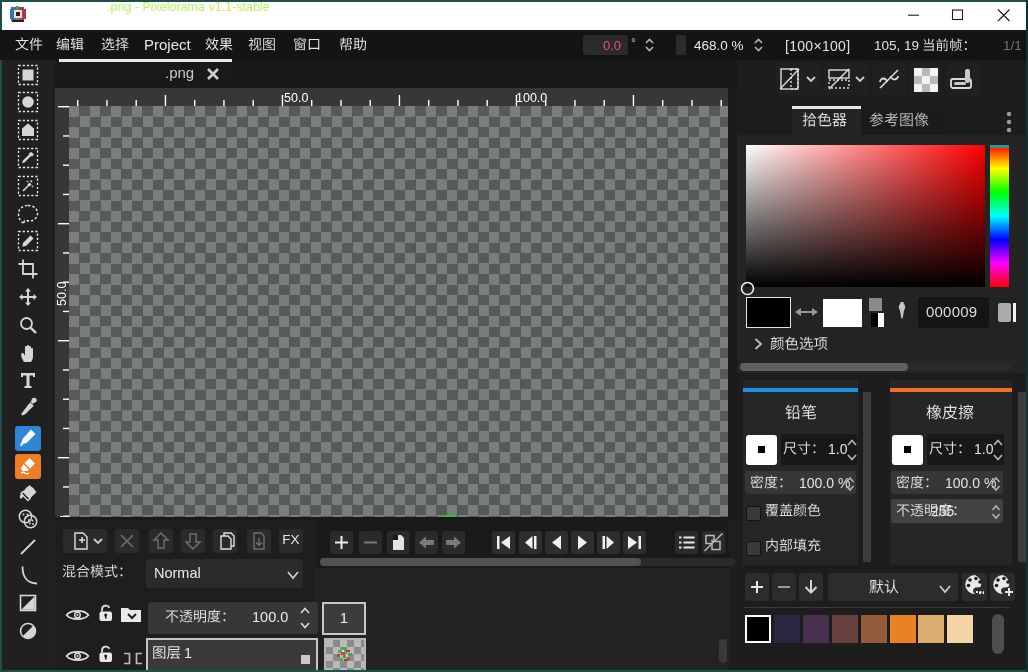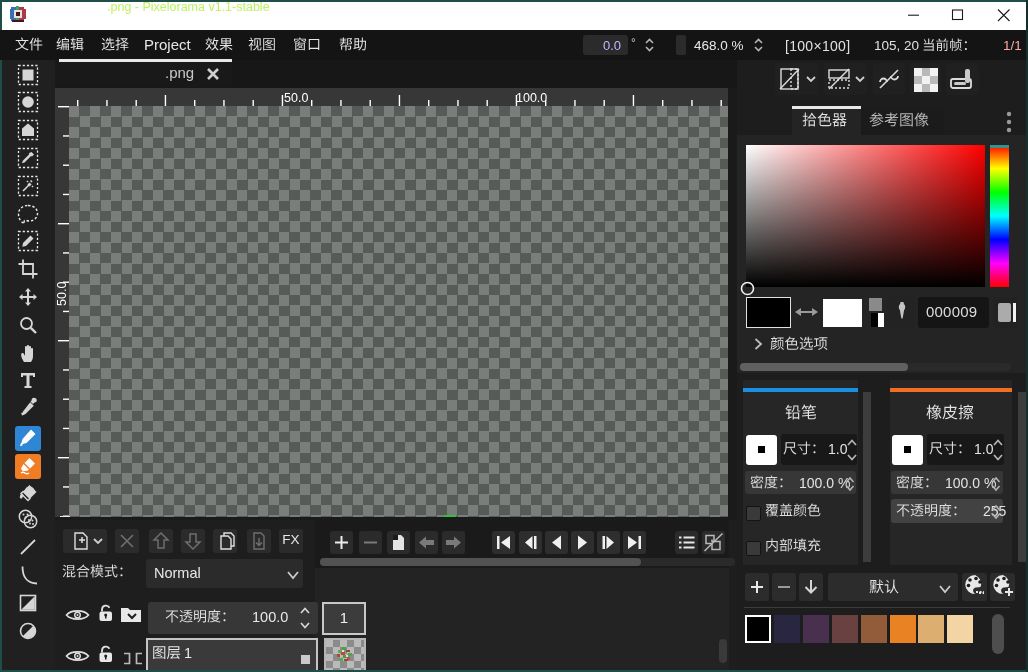--- a/index.html
+++ b/index.html
@@ -127,47 +127,47 @@
         <use href="#u53E3" transform="translate(14.0,12.3) scale(0.0140,-0.0140)"></use>
       </svg>
     </div>
 <div style="left:339px;top:37px;">
       <svg width="28" height="15" viewBox="0 0 28 15" fill="#e6e6e6" style="display:block">
         <use href="#u5E2E" transform="translate(0.0,12.3) scale(0.0140,-0.0140)"></use>
         <use href="#u52A9" transform="translate(14.0,12.3) scale(0.0140,-0.0140)"></use>
       </svg>
     </div>
 <div style="left:583px;top:35px;width:45px;height:20px;background:#2b2b2b;border-radius:3px"></div>
-<div style="left:603px;top:38px;font:13px 'Liberation Sans',sans-serif;color:#c4b5fd;">0.0</div>
+<div style="left:603px;top:38px;font:13px 'Liberation Sans',sans-serif;color:#ec4899;">0.0</div>
 <div style="left:631px;top:36px;font:12px 'Liberation Sans',sans-serif;color:#cccccc;">°</div>
 <div style="left:644px;top:37px;">
       <svg width="11" height="16" viewBox="0 0 11 16" fill="none" stroke="#b5b5b5" stroke-width="1.6">
         <path d="M2 6 L5.5 2.5 L9 6"></path>
         <path d="M2 10 L5.5 13.5 L9 10"></path>
       </svg>
     </div>
 <div style="left:676px;top:35px;width:10px;height:20px;background:#2b2b2b;border-radius:2px"></div>
 <div style="left:694px;top:38px;font:13.5px 'Liberation Sans',sans-serif;color:#e8e8e8;">468.0&nbsp;%</div>
 <div style="left:753px;top:37px;">
       <svg width="11" height="16" viewBox="0 0 11 16" fill="none" stroke="#b5b5b5" stroke-width="1.6">
         <path d="M2 6 L5.5 2.5 L9 6"></path>
         <path d="M2 10 L5.5 13.5 L9 10"></path>
       </svg>
     </div>
 <div style="left:785px;top:37.5px;font:14px 'Liberation Sans',sans-serif;color:#e0e0e0;letter-spacing:0.3px;">[100×100]</div>
-<div style="left:874px;top:38px;font:13.5px 'Liberation Sans',sans-serif;color:#e0e0e0;">105, 20</div>
+<div style="left:874px;top:38px;font:13.5px 'Liberation Sans',sans-serif;color:#e0e0e0;">105, 19</div>
 <div style="left:922px;top:38px;">
       <svg width="54" height="15" viewBox="0 0 54 15" fill="#e0e0e0" style="display:block">
         <use href="#u5F53" transform="translate(0.0,11.9) scale(0.0135,-0.0135)"></use>
         <use href="#u524D" transform="translate(13.5,11.9) scale(0.0135,-0.0135)"></use>
         <use href="#u5E27" transform="translate(27.0,11.9) scale(0.0135,-0.0135)"></use>
         <use href="#uFF1A" transform="translate(40.5,11.9) scale(0.0135,-0.0135)"></use>
       </svg>
     </div>
-<div style="left:1003px;top:38px;font:13.5px 'Liberation Sans',sans-serif;color:#fca5a5;">1/1</div>
+<div style="left:1003px;top:38px;font:13.5px 'Liberation Sans',sans-serif;color:#737373;">1/1</div>
 <div style="left:2px;top:60px;width:53px;height:612px;background:#202020"></div>
 <div style="left:17px;top:63.5px;">
       <svg width="22" height="22" viewBox="0 0 22 22">
         <rect x="1.5" y="1.5" width="19" height="19" fill="none" stroke="#e8e8e8" stroke-width="1.3" stroke-dasharray="2.2 2"></rect>
         <rect x="5.5" y="5.5" width="11" height="11" fill="#d6d6d6"></rect>
       </svg>
     </div>
 <div style="left:17px;top:91.3px;">
       <svg width="22" height="22" viewBox="0 0 22 22">
         <rect x="1.5" y="1.5" width="19" height="19" fill="none" stroke="#e8e8e8" stroke-width="1.3" stroke-dasharray="2.2 2"></rect>
@@ -581,21 +581,21 @@
 <div style="left:891px;top:499px;width:112px;height:24px;background:#424242;border-radius:3px"></div>
 <div style="left:896px;top:503px;">
       <svg width="70" height="15" viewBox="0 0 70 15" fill="#dcdcdc" style="display:block">
         <use href="#u4E0D" transform="translate(0.0,12.3) scale(0.0140,-0.0140)"></use>
         <use href="#u900F" transform="translate(14.0,12.3) scale(0.0140,-0.0140)"></use>
         <use href="#u660E" transform="translate(28.0,12.3) scale(0.0140,-0.0140)"></use>
         <use href="#u5EA6" transform="translate(42.0,12.3) scale(0.0140,-0.0140)"></use>
         <use href="#uFF1A" transform="translate(56.0,12.3) scale(0.0140,-0.0140)"></use>
       </svg>
     </div>
-<div style="left:983px;top:503px;font:14px 'Liberation Sans',sans-serif;color:#e3e3e3;">255</div>
+<div style="left:931px;top:503px;font:14px 'Liberation Sans',sans-serif;color:#e3e3e3;">255</div>
 <div style="left:991px;top:503px;">
       <svg width="10" height="18" viewBox="0 0 10 18" fill="none" stroke="#b5b5b5" stroke-width="1.5">
         <path d="M1.5 7 L5 3 L8.5 7"></path>
         <path d="M1.5 11 L5 15 L8.5 11"></path>
       </svg>
     </div>
 <div style="left:863px;top:392px;width:8px;height:170px;background:#3d3d3d"></div>
 <div style="left:1018px;top:392px;width:8px;height:170px;background:#3d3d3d"></div>
 <div style="left:745px;top:573px;width:24px;height:28px;background:#2c2c2c;border-radius:3px">
       <svg width="24" height="28" viewBox="0 0 24 28" stroke="#e8e8e8" stroke-width="2">

